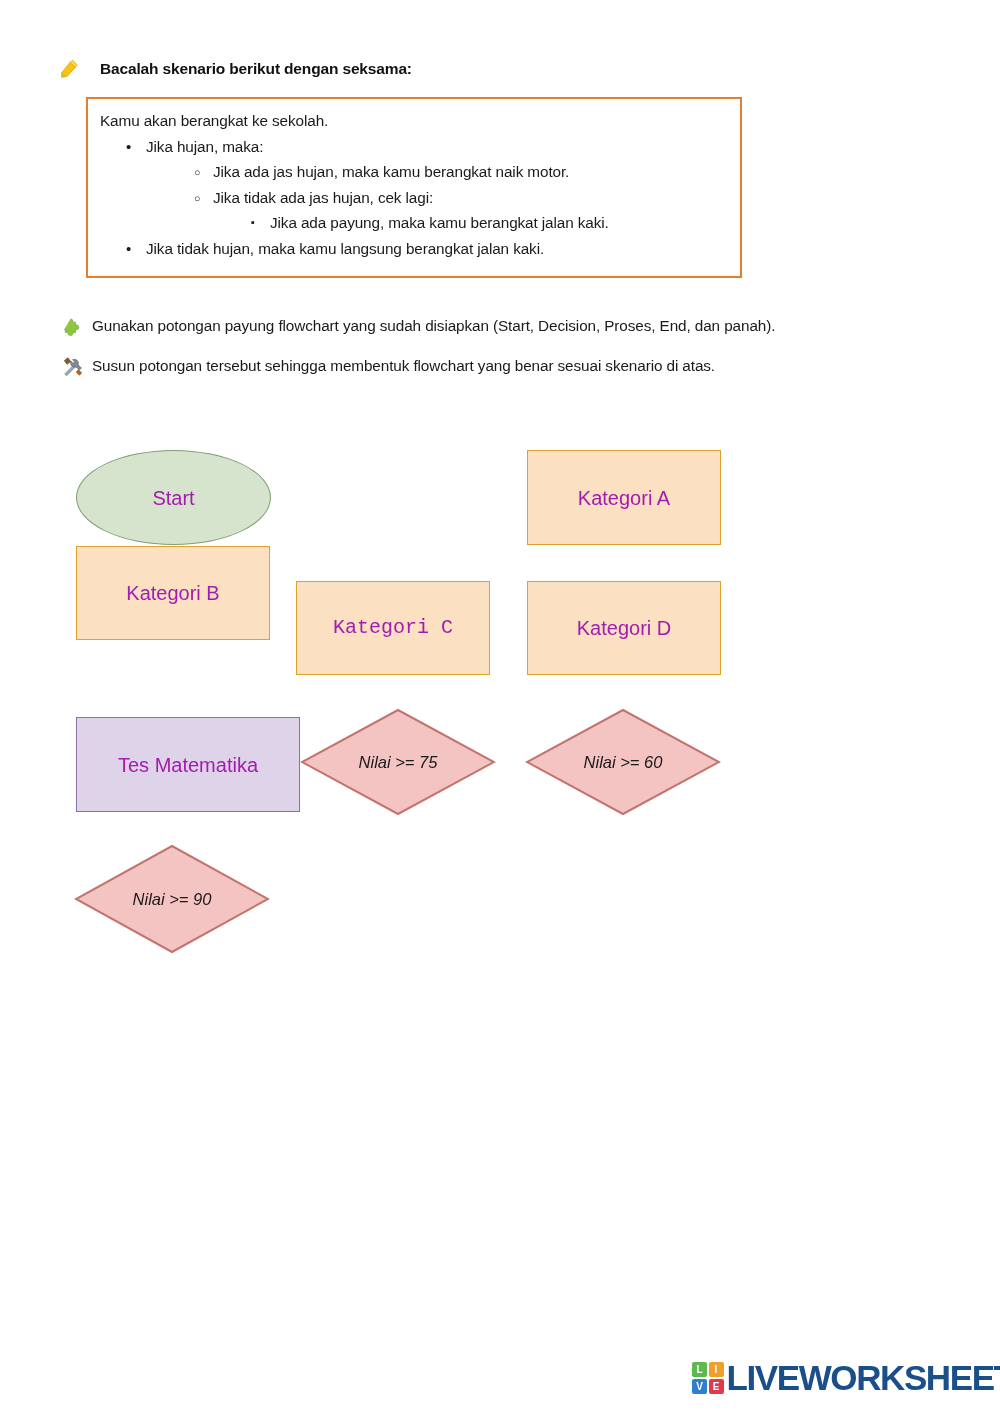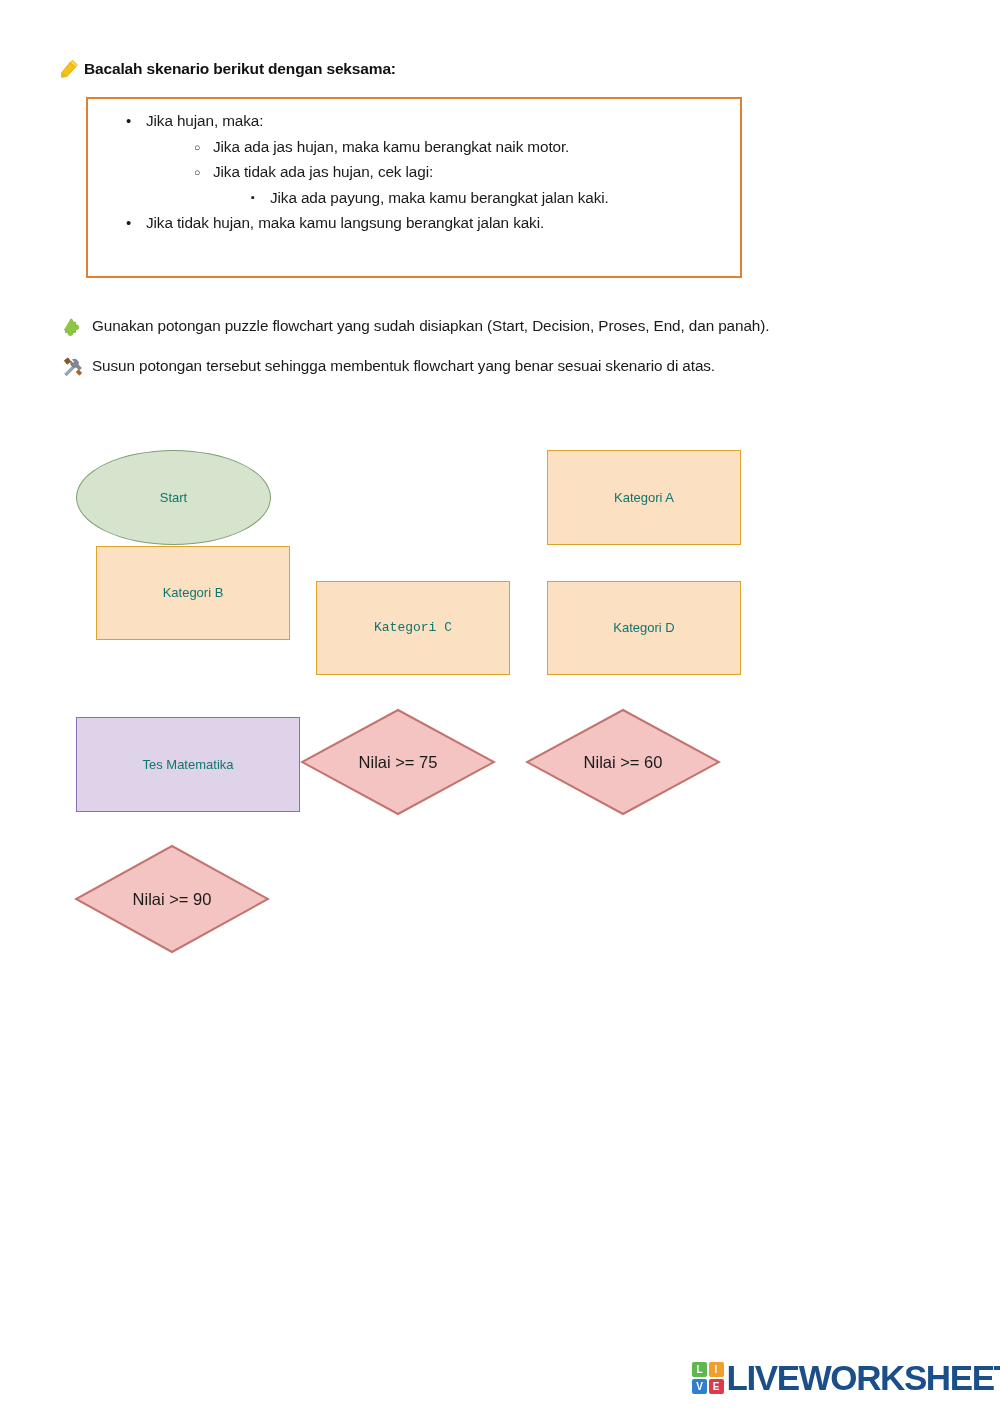--- a/index.html
+++ b/index.html
@@ -16,21 +16,21 @@
     overflow: hidden;
   }
 
   
   .heading-row {
     position: absolute;
     left: 58px;
     top: 58px;
     display: flex;
     align-items: center;
-    gap: 4px;
+    gap: 20px;
   }
   .heading-icon { width: 22px; height: 22px; flex: 0 0 22px; }
   .heading-text {
     font-family: "Liberation Sans", sans-serif;
     font-size: 15.5px;
     font-weight: bold;
     color: #111111;
     letter-spacing: -0.15px;
     white-space: nowrap;
   }
@@ -97,52 +97,52 @@
   }
 
   
   .piece {
     position: absolute;
     display: flex;
     align-items: center;
     justify-content: center;
   }
   .piece-label {
-    font-size: 13px;
-    color: #0f766e;
+    font-size: 20px;
+    color: #a21caf;
     line-height: 1.2;
     position: relative;
     z-index: 2;
     pointer-events: none;
   }
   .ellipse {
     border-radius: 50%;
     background: #d6e4cd;
     border: 1.4px solid #7f9e72;
   }
   .rect-orange {
     background: #fce0c2;
     border: 1.6px solid #dda22c;
-    margin-left: 20px;
   }
   .rect-purple {
     background: #ded3e8;
     border: 1.6px solid #8b6fab;
   }
   .diamond-wrap { position: absolute; }
   .diamond-wrap svg { position: absolute; left: 0; top: 0; }
   .diamond-label {
     position: absolute;
     left: 0; top: 0;
     width: 100%; height: 100%;
     display: flex;
     align-items: center;
     justify-content: center;
     font-size: 16.5px;
     color: #1a1a1a;
+    font-style: italic;
   }
 
   
   .logo {
     position: absolute;
     left: 692px;
     top: 1358px;
     display: flex;
     align-items: center;
     gap: 3px;
@@ -181,35 +181,36 @@
       <svg viewBox="0 0 24 24" width="22" height="22">
         <path d="M4 16 L13 5 L19 10 L10 20 L4 21 Z" fill="#f3c318" stroke="#e0a808" stroke-width="0.9"></path>
         <path d="M13 5 L16 2.5 L21 7.5 L19 10 Z" fill="#ffd84d" stroke="#e0a808" stroke-width="0.9"></path>
         <path d="M4 16 L10 20 L4.4 21.2 Z" fill="#e8b61c"></path>
       </svg>
     </span>
     <span class="heading-text">Bacalah skenario berikut dengan seksama:</span>
   </div>
 
   <div class="scenario-box">
+    <div class="sc-line lvl0">Kamu akan berangkat ke sekolah.</div>
     <div class="sc-line lvl1 bul-disc">Jika hujan, maka:</div>
     <div class="sc-line lvl2 bul-circ">Jika ada jas hujan, maka kamu berangkat naik motor.</div>
     <div class="sc-line lvl2 bul-circ">Jika tidak ada jas hujan, cek lagi:</div>
     <div class="sc-line lvl3 bul-sq">Jika ada payung, maka kamu berangkat jalan kaki.</div>
     <div class="sc-line lvl1 bul-disc">Jika tidak hujan, maka kamu langsung berangkat jalan kaki.</div>
   </div>
 
   <div class="instr instr-1">
     <span class="instr-icon">
       <svg viewBox="0 0 24 24" width="22" height="22">
         <path d="M9.2 3.2c1.6 0 2.6 1 2.6 2.2 0 .5-.2.9-.2 1.3h3.2v3.2c.4 0 .8-.2 1.3-.2 1.2 0 2.2 1 2.2 2.6s-1 2.6-2.2 2.6c-.5 0-.9-.2-1.3-.2v3.2h-3.2c0 .4.2.8.2 1.3 0 1.2-1 2.2-2.6 2.2s-2.6-1-2.6-2.2c0-.5.2-.9.2-1.3H3.6v-3.2c-.4 0-.8.2-1.3.2" fill="#8dc63f" stroke="#6fa32e" stroke-width="0.7" transform="scale(1)"></path>
         <path d="M9.5 2.6c1.7 0 2.8 1.05 2.8 2.3 0 .55-.22.95-.22 1.35h3.35v3.35c.42 0 .82-.22 1.37-.22 1.25 0 2.3 1.1 2.3 2.8s-1.05 2.8-2.3 2.8c-.55 0-.95-.22-1.37-.22v3.35h-3.35c0 .42.22.82.22 1.37 0 1.25-1.1 2.3-2.8 2.3s-2.8-1.05-2.8-2.3c0-.55.22-.95.22-1.37H3.6v-3.35c-.42 0-.82.22-1.37.22-1.25 0-2.3-1.1-2.3-2.8" fill="#8dc63f" opacity="0"></path>
       </svg>
     </span>
-    <span class="instr-text">Gunakan potongan puzzle flowchart yang sudah disiapkan (Start, Decision, Proses, End, dan panah).</span>
+    <span class="instr-text">Gunakan potongan payung flowchart yang sudah disiapkan (Start, Decision, Proses, End, dan panah).</span>
   </div>
 
   <div class="instr instr-2">
     <span class="instr-icon">
       <svg viewBox="0 0 24 24" width="22" height="22">
         <path d="M3 19.5 L12.5 10 L14.5 12 L5 21.5 Z" fill="#9aa6b0" stroke="#6e7a84" stroke-width="0.7"></path>
         <path d="M11.5 4 a4.5 4.5 0 0 1 6.2 5.6 l3.5 3.5 -2.3 2.3 -3.5 -3.5 a4.5 4.5 0 0 1 -5.6 -6.2 l2.3 2.3 1.6 -1.6 z" fill="#7f8a94" stroke="#5c666f" stroke-width="0.7"></path>
         <path d="M15.5 17.5 L19 21 L21.5 18.5 L18 15 Z" fill="#b5651d" stroke="#8a4a12" stroke-width="0.7"></path>
         <path d="M2.5 5 L6.5 2 L9.5 6 L5.5 9 Z" fill="#8a5a2b" stroke="#66401c" stroke-width="0.7"></path>
       </svg>

